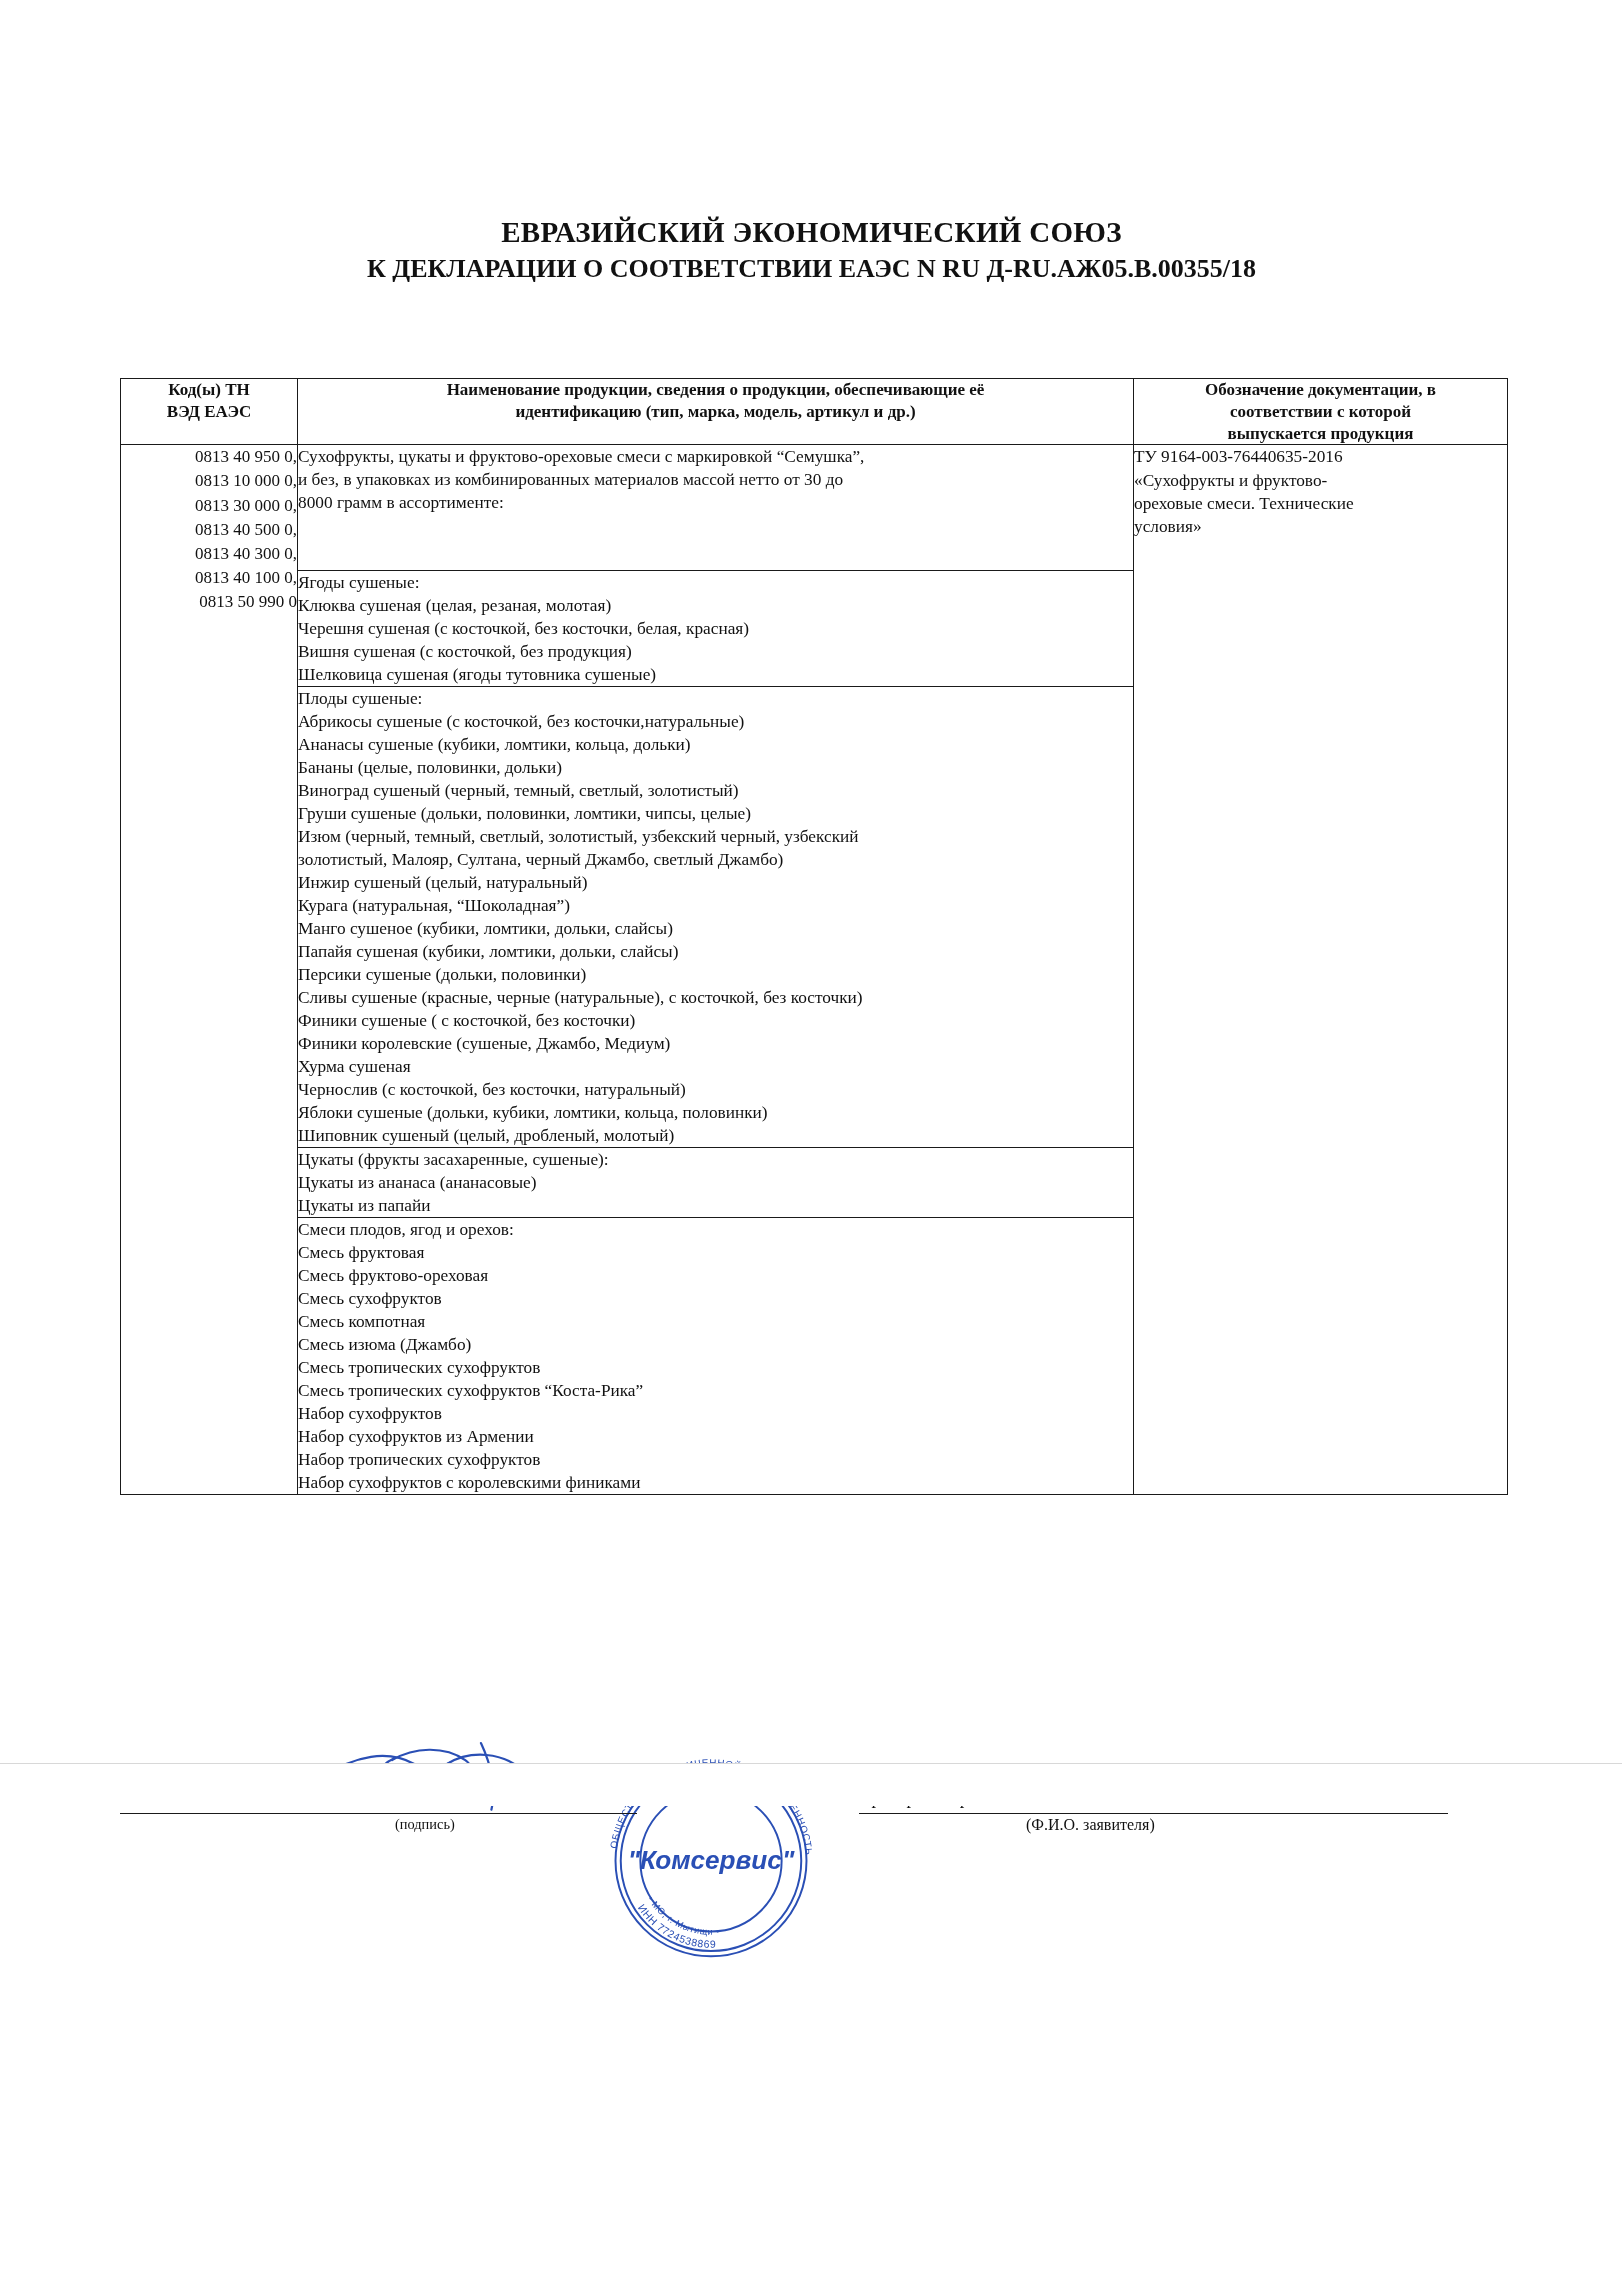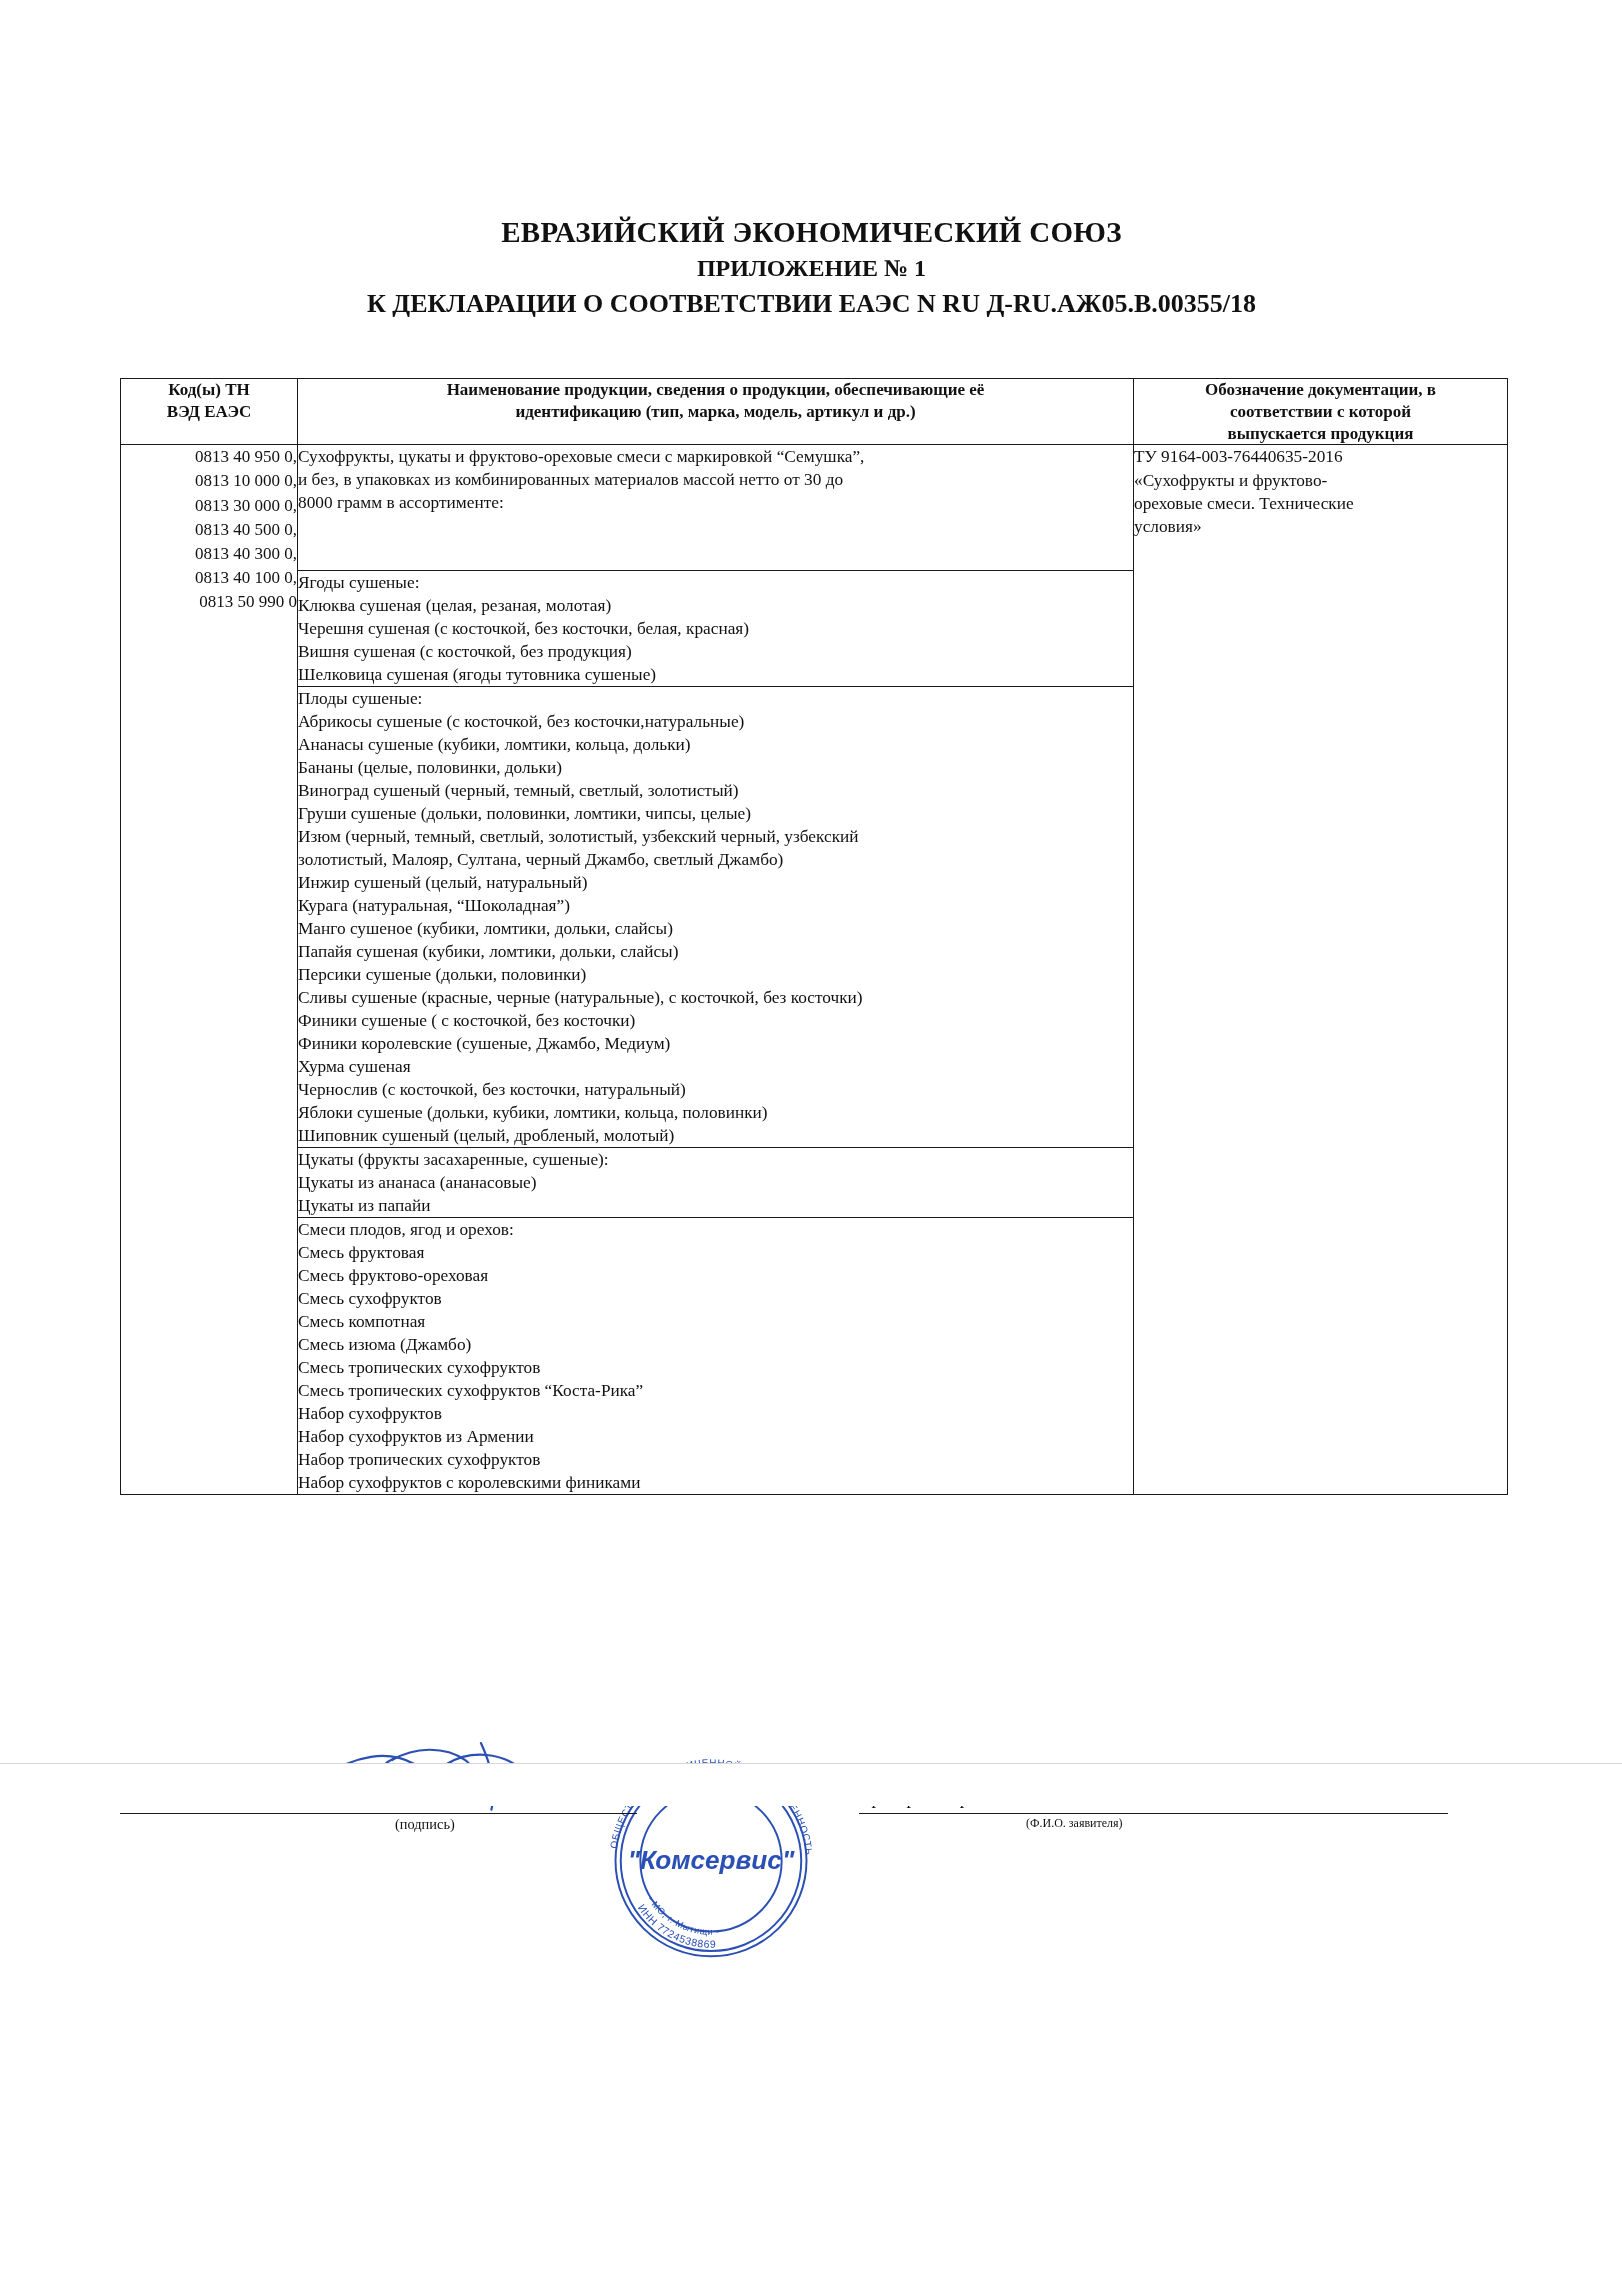--- a/index.html
+++ b/index.html
@@ -129,21 +129,21 @@
     position: absolute;
     left: 739px;
     top: 96px;
     width: 589px;
     border-bottom: 1px solid #1a1a1a;
   }
   .sig-label-right {
     position: absolute;
     left: 906px;
     top: 99px;
-    font-size: 12px;
+    font-size: 16px;
   }
   .mp {
     position: absolute;
     left: 576px;
     top: 69px;
     font-size: 17px;
     font-weight: bold;
   }
   .applicant-name {
     position: absolute;
@@ -183,21 +183,20 @@
     background: #ffffff;
   }
 </style>
 </head>
 <body>
 
 <div class="page">
 
   <div class="doc-header">
     <div class="title-1">ЕВРАЗИЙСКИЙ ЭКОНОМИЧЕСКИЙ СОЮЗ</div>
-    <div class="title-2">ПРИЛОЖЕНИЕ № 1</div>
     <div class="title-3">К ДЕКЛАРАЦИИ О СООТВЕТСТВИИ ЕАЭС N RU Д-RU.АЖ05.В.00355/18</div>
   </div>
 
   <table class="tbl">
     <colgroup>
       <col class="c1">
         <col class="c2">
         <col class="c3">
     </colgroup>
     <tbody>

